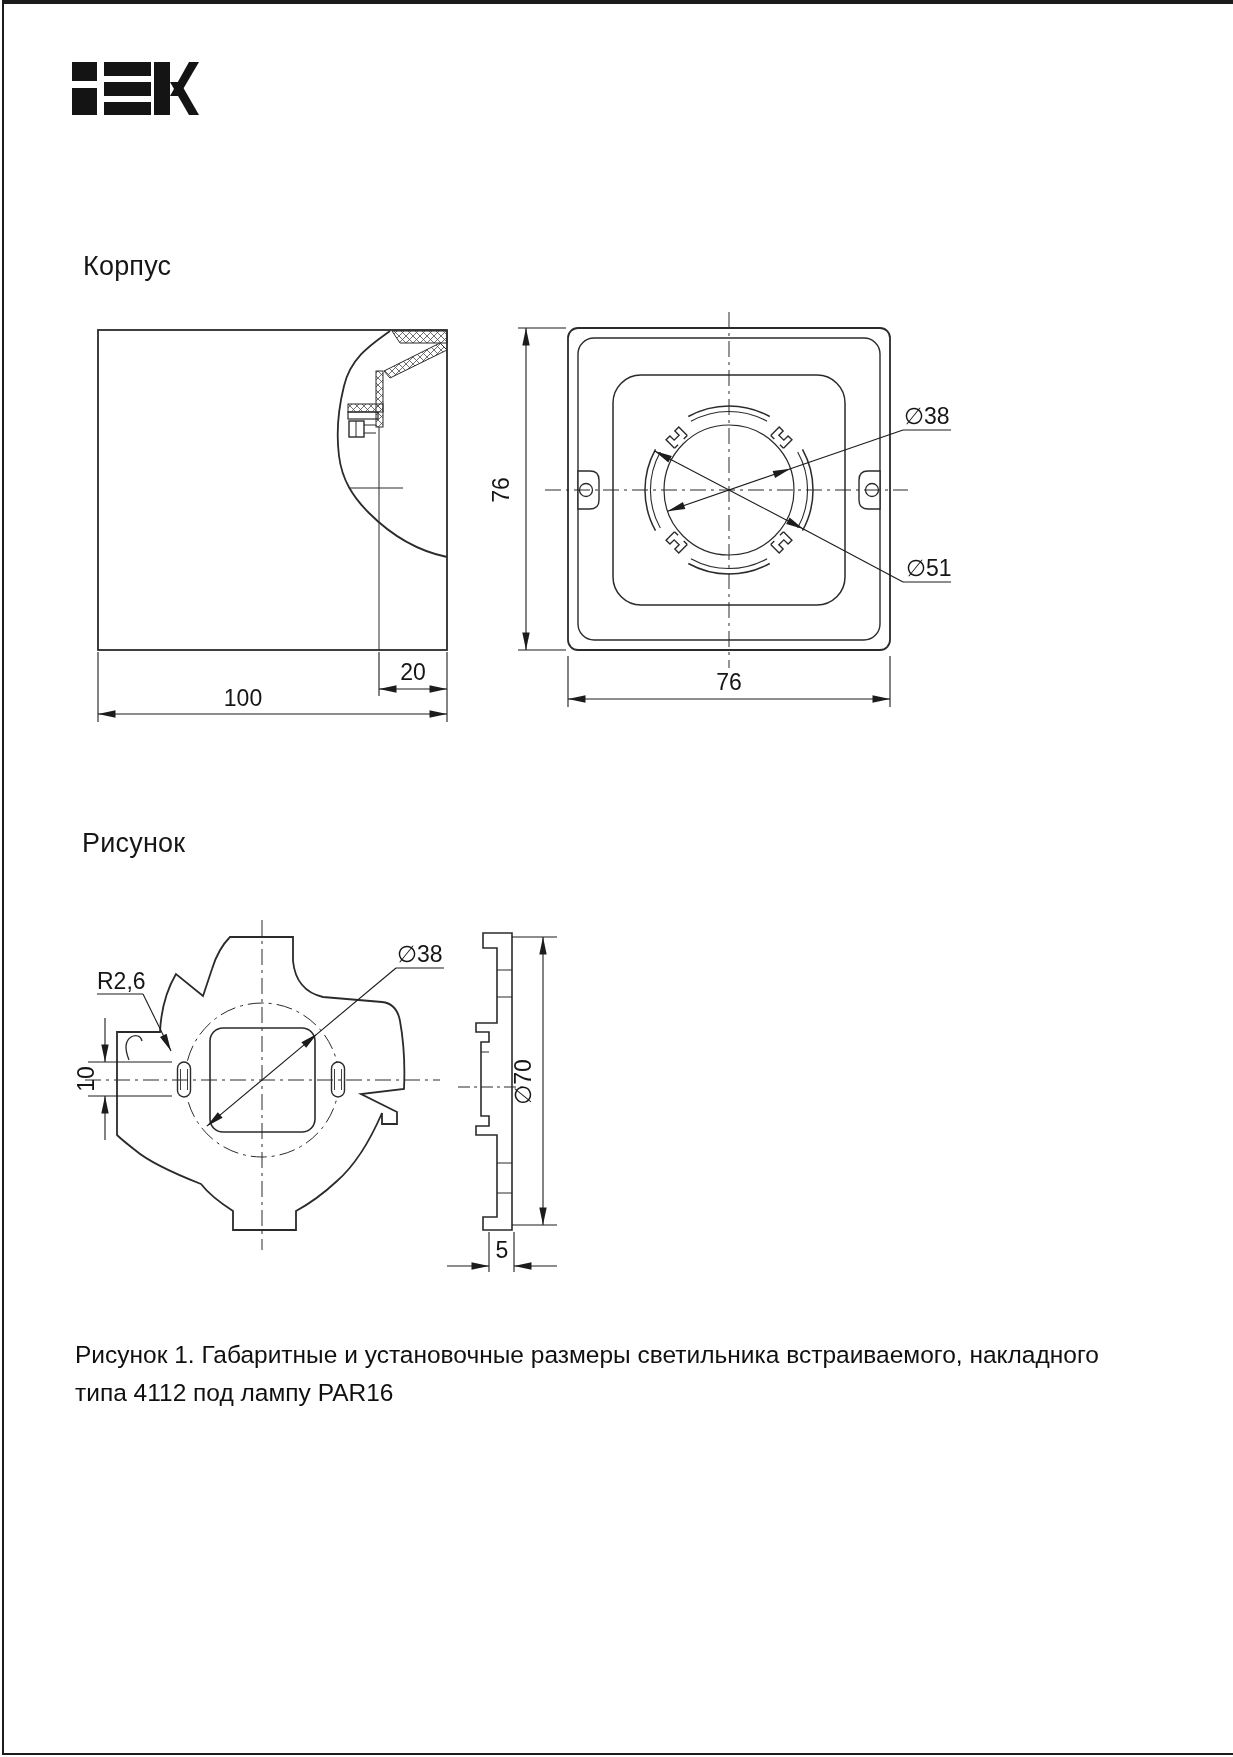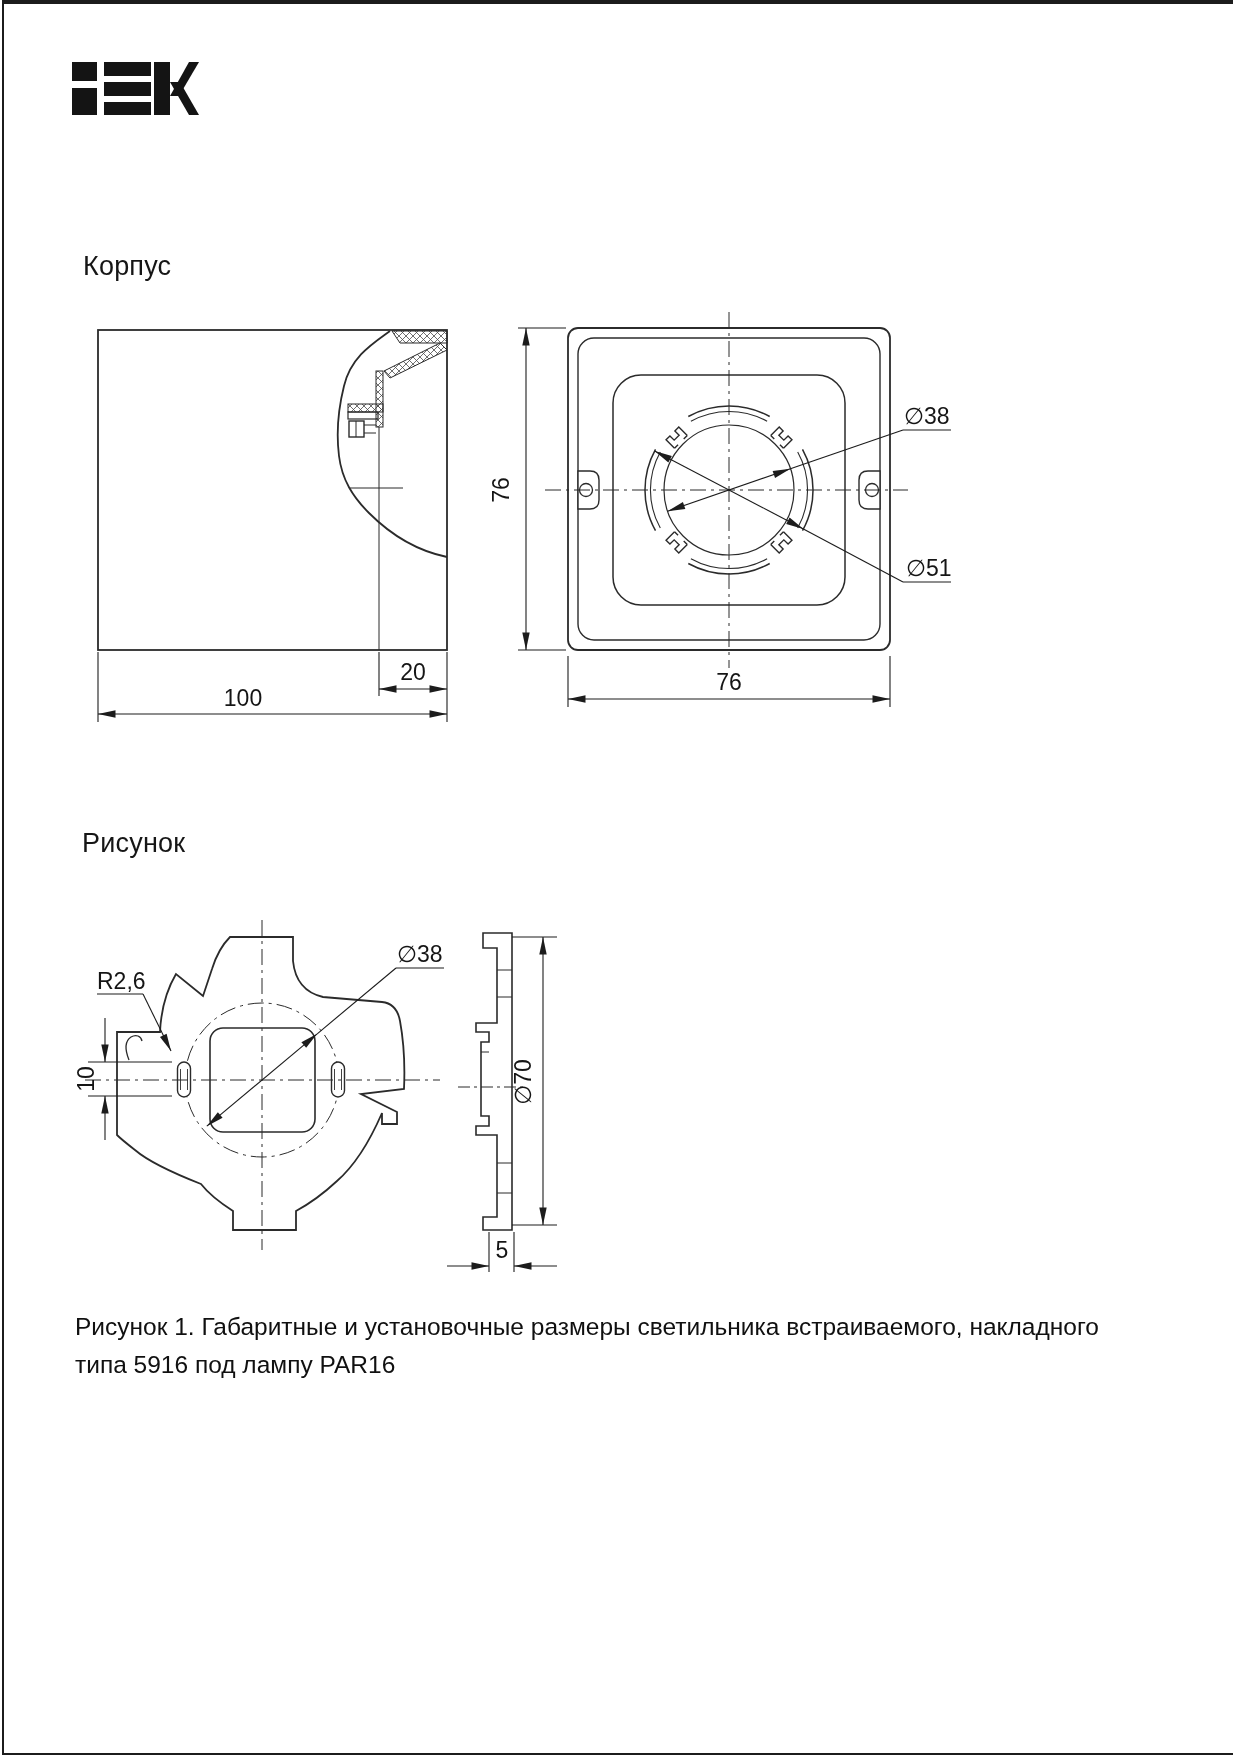--- a/index.html
+++ b/index.html
@@ -2,36 +2,36 @@
 <html><head>
 <meta charset="utf-8">
 <style>
   html,body{margin:0;padding:0;background:#e8e8e8;}
   #page{position:relative;width:1233px;height:1757px;background:#ffffff;
         font-family:"Liberation Sans","DejaVu Sans",sans-serif;color:#111;overflow:hidden;padding-left:16px;}
   #page-frame{position:absolute;left:2px;top:0px;right:2px;bottom:2px;border:3px solid #1c1c1c;border-width:4px 2px 2px 2px;pointer-events:none;}
   .sec-title{position:absolute;font-size:27px;font-weight:500;color:#161616;letter-spacing:0.2px;}
   #title-korpus{left:83px;top:251px;}
   #title-flanec{left:82px;top:828px;}
-  #caption{position:absolute;left:75px;top:1308px;width:1085px;font-size:24.5px;line-height:38px;color:#101010;}
+  #caption{position:absolute;left:75px;top:1336px;width:1085px;font-size:24.5px;line-height:38px;color:#101010;}
   svg text{font-family:"Liberation Sans","DejaVu Sans",sans-serif;font-size:23px;fill:#151515;}
   #drawing{position:absolute;left:0;top:0;}
 </style>
 </head>
 <body>
 
 <div id="page">
   <div id="page-frame"></div>
 
   <div class="sec-title" id="title-korpus">Корпус</div>
   <div class="sec-title" id="title-flanec">Рисунок</div>
 
   <div id="caption">
     <div>Рисунок 1. Габаритные и установочные размеры светильника встраиваемого, накладного</div>
-    <div>типа 5916 под лампу PAR16</div>
+    <div>типа 4112 под лампу PAR16</div>
   </div>
 
   <svg id="drawing" width="1233" height="1757" viewBox="0 0 1233 1757">
     <defs>
       <pattern id="xhatch" patternUnits="userSpaceOnUse" width="7" height="7">
         <path d="M0,7 L7,0 M0,0 L7,7" stroke="#4a4a4a" stroke-width="0.8" fill="none"></path>
       </pattern>
       <marker id="ae" markerUnits="userSpaceOnUse" markerWidth="19" markerHeight="9" refX="18" refY="4.5" orient="auto">
         <path d="M0.5,0.8 L18,4.5 L0.5,8.2 Z" fill="#1c1c1c"></path>
       </marker>

